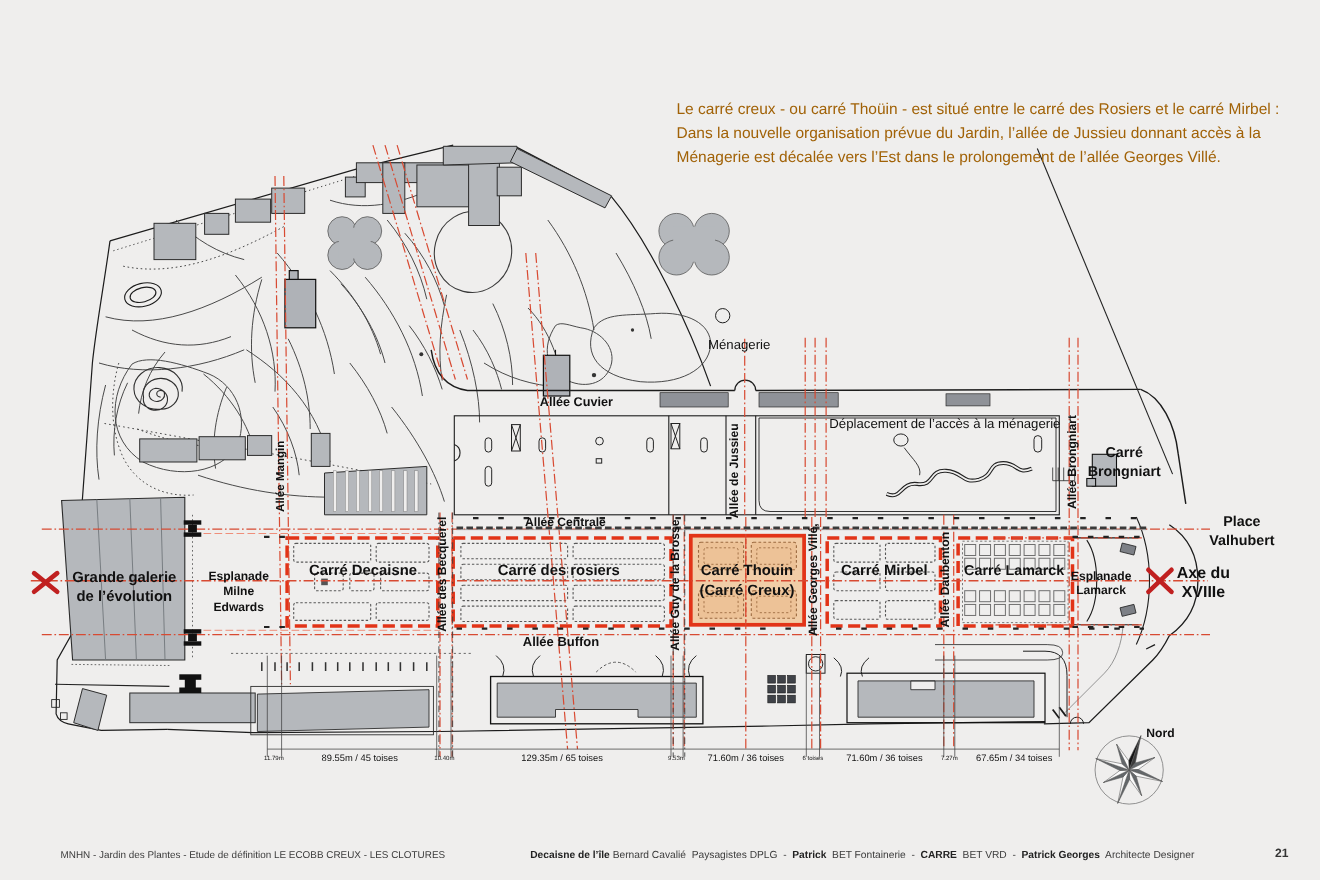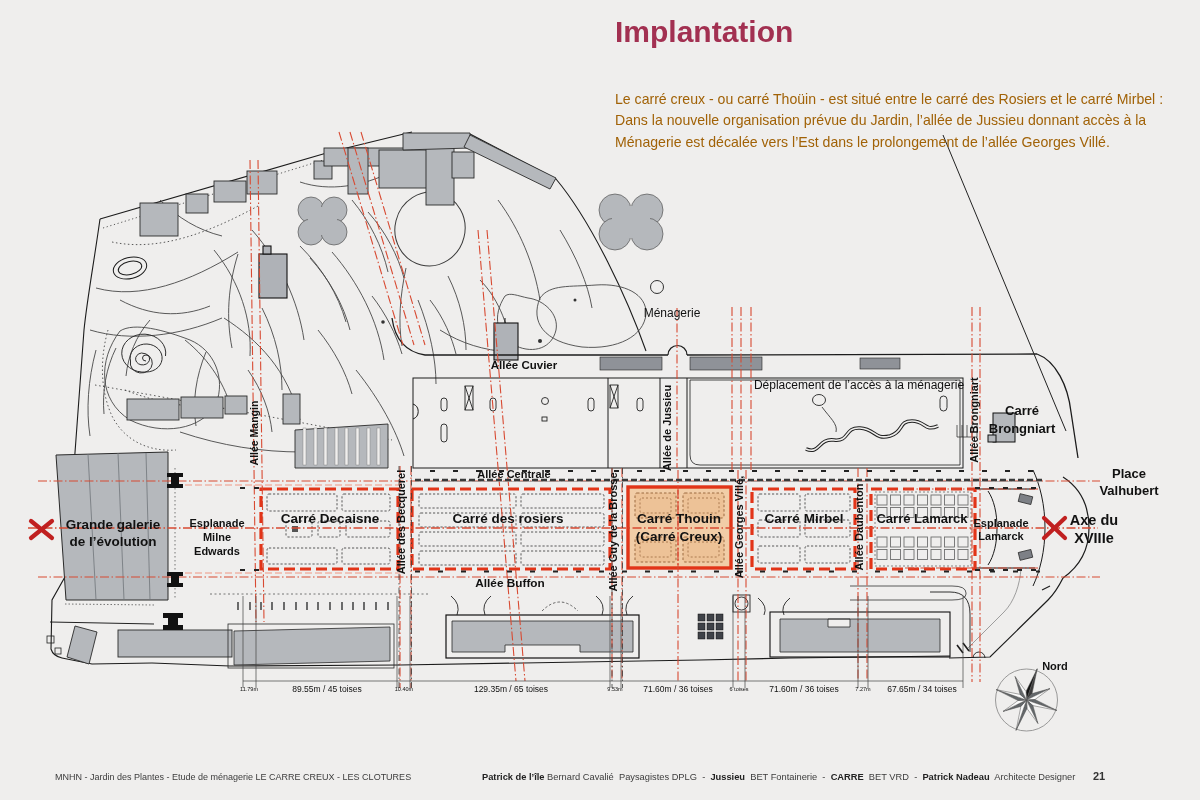--- a/index.html
+++ b/index.html
@@ -576,22 +576,21 @@
 <text x="678" y="692" font-size="8.5" text-anchor="middle" fill="#111" font-family="Liberation Sans, sans-serif">71.60m / 36 toises</text>
 <text x="804" y="692" font-size="8.5" text-anchor="middle" fill="#111" font-family="Liberation Sans, sans-serif">71.60m / 36 toises</text>
 <text x="922" y="692" font-size="8.5" text-anchor="middle" fill="#111" font-family="Liberation Sans, sans-serif">67.65m / 34 toises</text>
 <text x="249" y="691" font-size="5.5" text-anchor="middle" fill="#111" font-family="Liberation Sans, sans-serif">11.79m</text>
 <text x="404" y="691" font-size="5.5" text-anchor="middle" fill="#111" font-family="Liberation Sans, sans-serif">10.40m</text>
 <text x="615" y="691" font-size="5.5" text-anchor="middle" fill="#111" font-family="Liberation Sans, sans-serif">9.53m</text>
 <text x="739" y="691" font-size="5.5" text-anchor="middle" fill="#111" font-family="Liberation Sans, sans-serif">6 toises</text>
 <text x="863" y="691" font-size="5.5" text-anchor="middle" fill="#111" font-family="Liberation Sans, sans-serif">7.27m</text>
 </svg>
 
-<div class="abs" style="left:615px;top:15px;font-size:30px;font-weight:bold;color:#a23051;">Implantation</div>
 
 <div class="abs" style="left:615px;top:89px;font-size:14.1px;line-height:21.4px;color:#a16207;white-space:nowrap;">Le carré creux - ou carré Thoüin - est situé entre le carré des Rosiers et le carré Mirbel :<br>Dans la nouvelle organisation prévue du Jardin, l’allée de Jussieu donnant accès à la<br>Ménagerie est décalée vers l’Est dans le prolongement de l’allée Georges Villé.</div>
 
-<div class="abs" style="left:55px;top:772px;font-size:9.0px;color:#3c3c3c;">MNHN - Jardin des Plantes - Etude de ménagerie LE CARRE CREUX - LES CLOTURES</div>
-
-<div class="abs" style="left:482px;top:772px;font-size:9.3px;color:#3c3c3c;white-space:nowrap;"><b style="color:#222">Patrick de l’île</b> Bernard Cavalié&nbsp; Paysagistes DPLG&nbsp; - &nbsp;<b style="color:#222">Jussieu</b>&nbsp; BET Fontainerie&nbsp; - &nbsp;<b style="color:#222">CARRE</b>&nbsp; BET VRD&nbsp; - &nbsp;<b style="color:#222">Patrick Nadeau</b>&nbsp; Architecte Designer</div>
-
-<div class="abs" style="left:1093px;top:770px;font-size:11px;font-weight:bold;color:#333;">21</div>
+<div class="abs" style="left:55px;top:772px;font-size:9.0px;color:#3c3c3c;">MNHN - Jardin des Plantes - Etude de définition LE ECOBB CREUX - LES CLOTURES</div>
+
+<div class="abs" style="left:482px;top:772px;font-size:9.3px;color:#3c3c3c;white-space:nowrap;"><b style="color:#222">Decaisne de l’île</b> Bernard Cavalié&nbsp; Paysagistes DPLG&nbsp; - &nbsp;<b style="color:#222">Patrick</b>&nbsp; BET Fontainerie&nbsp; - &nbsp;<b style="color:#222">CARRE</b>&nbsp; BET VRD&nbsp; - &nbsp;<b style="color:#222">Patrick Georges</b>&nbsp; Architecte Designer</div>
+
+<div class="abs" style="left:1159px;top:770px;font-size:11px;font-weight:bold;color:#333;">21</div>
 </div>
 
 </body></html>

